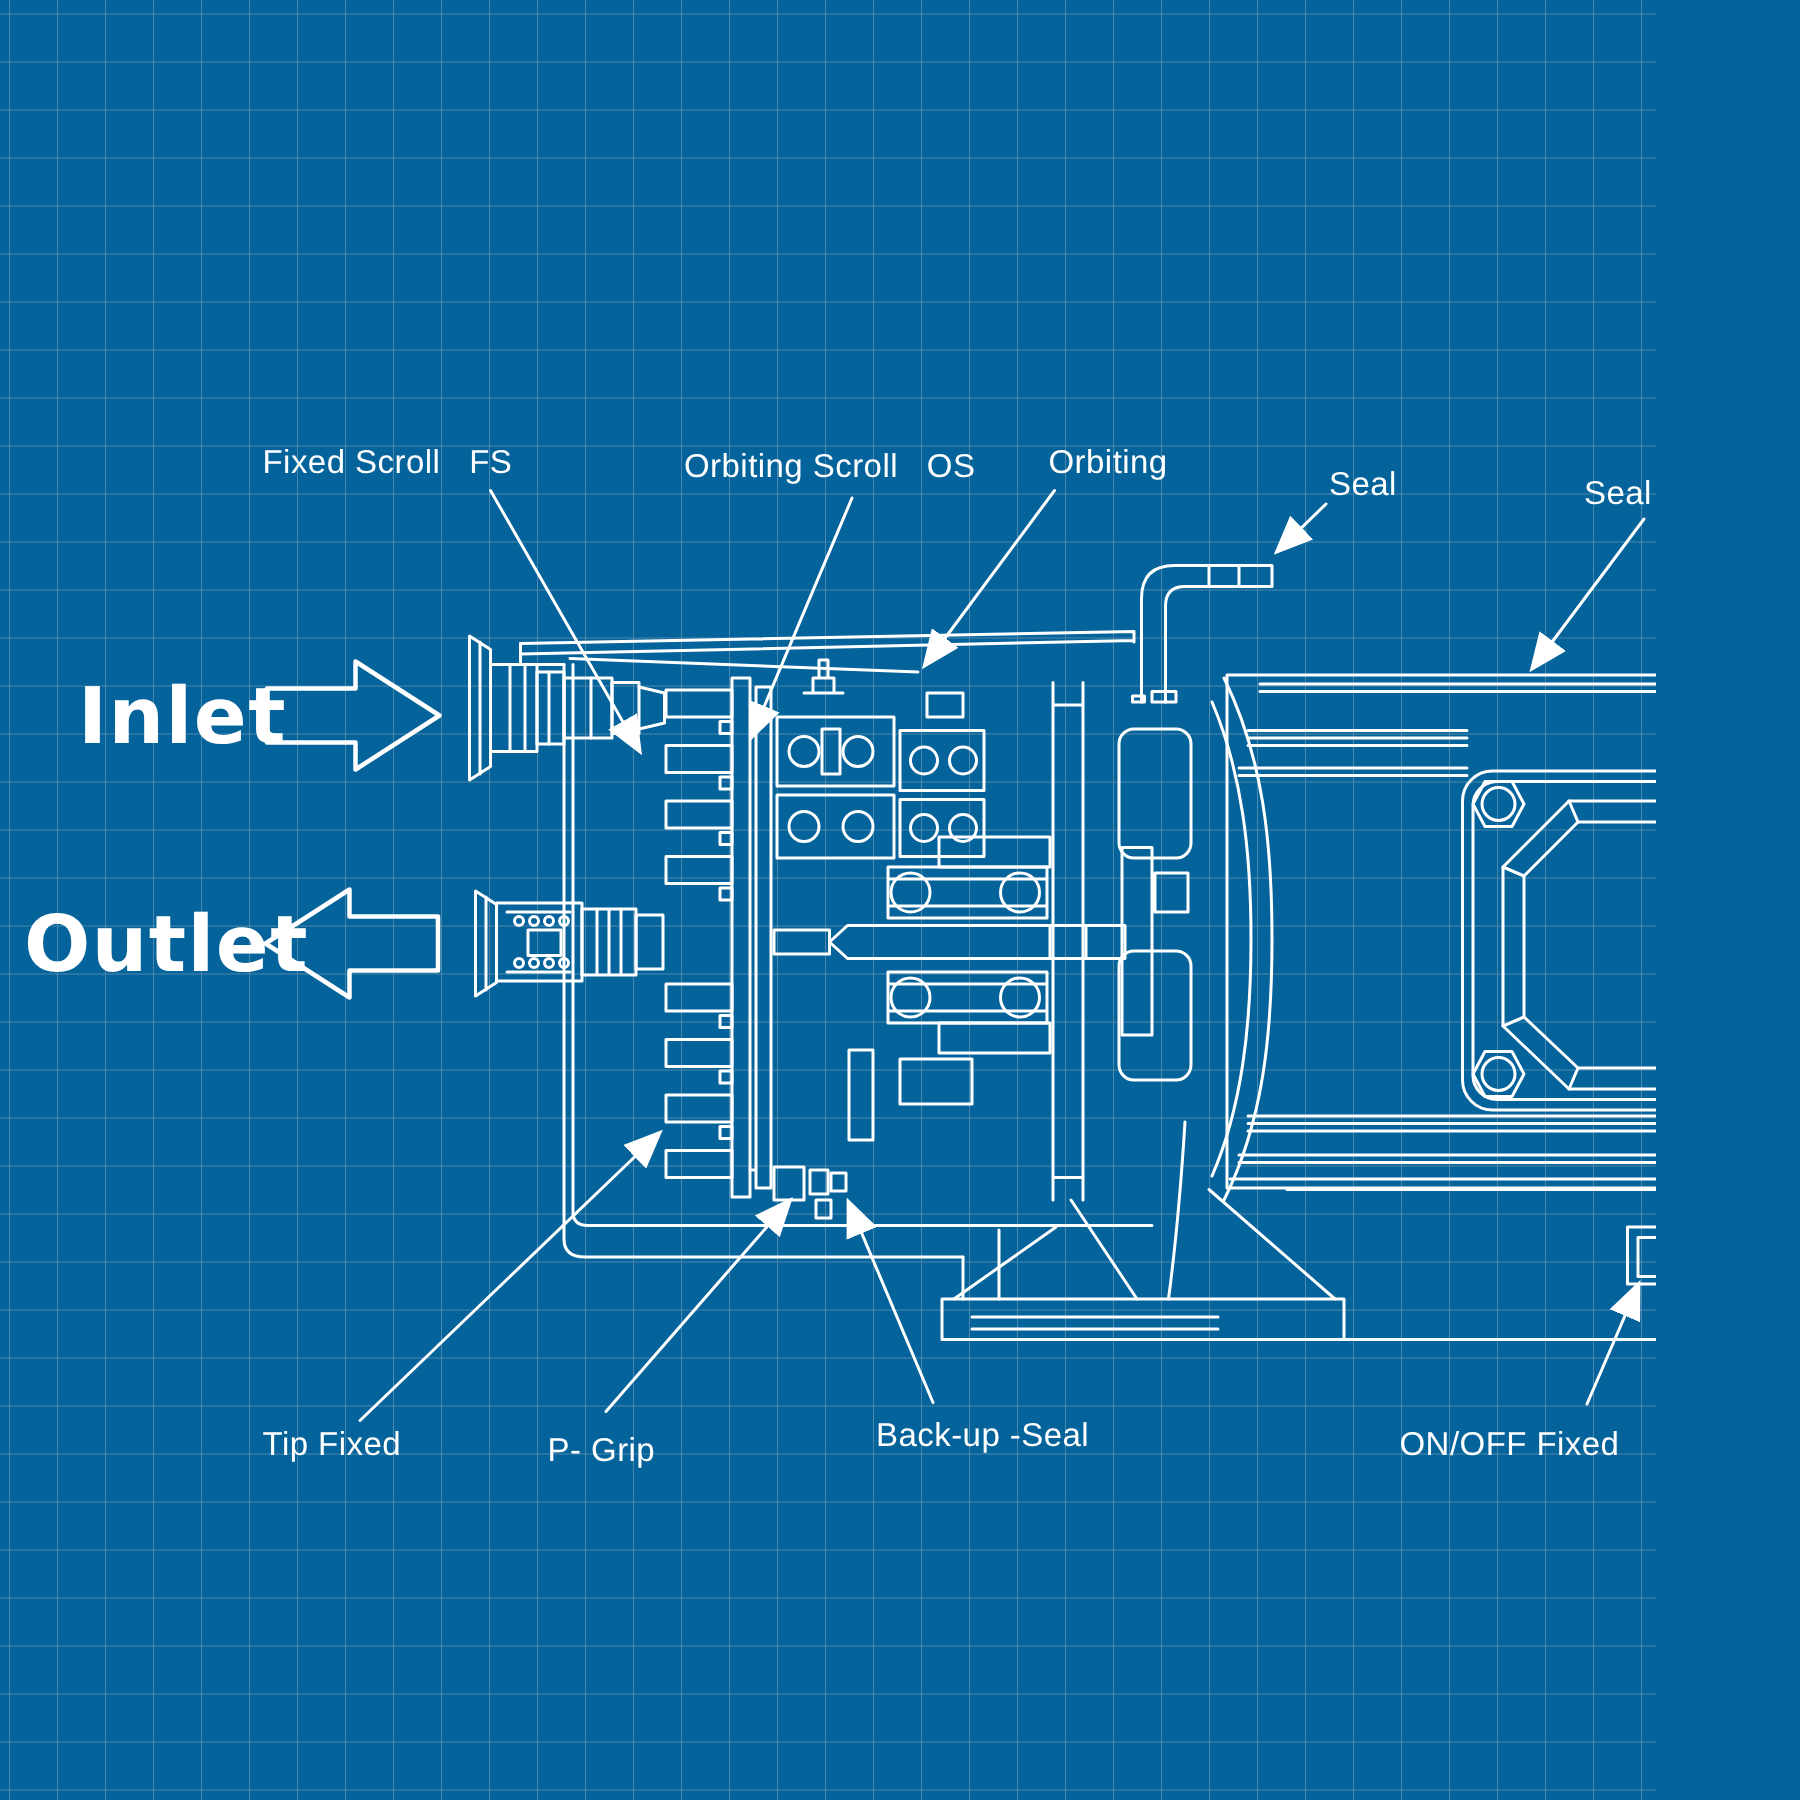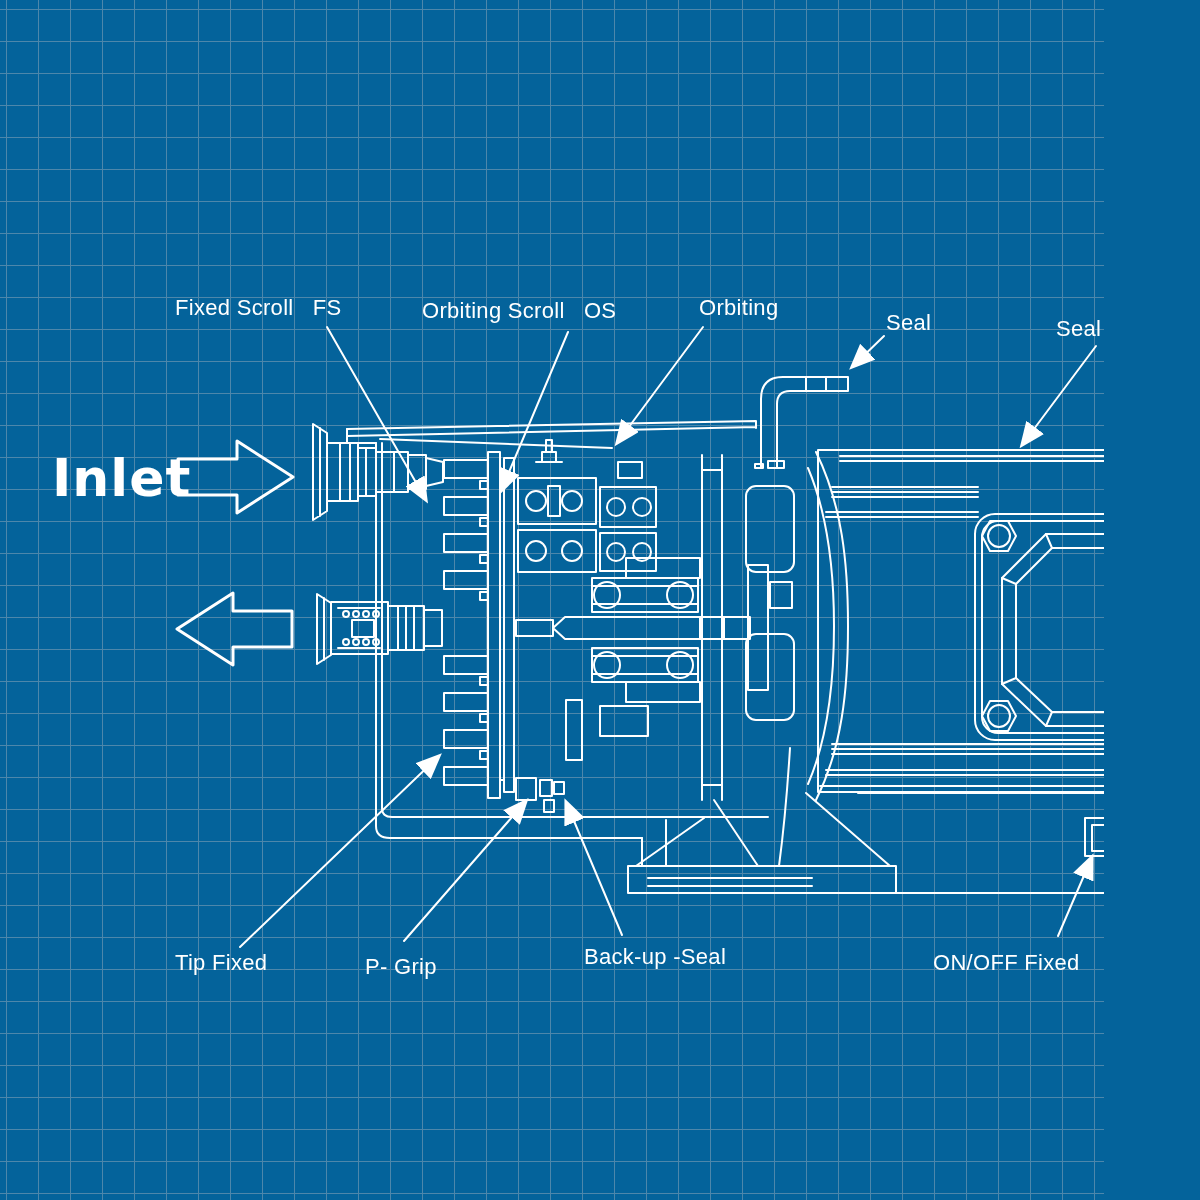--- a/index.html
+++ b/index.html
@@ -209,24 +209,25 @@
       </g>
 
       <g stroke-width="3">
         <path d="M178,459 H237 V441 L293,477 L237,513 V495 H178 Z"></path>
         <path d="M292,611 H233 V593 L177,629 L233,665 V647 H292 Z"></path>
       </g>
     </g>
   </svg>
 
   <div class="callout" style="left:175px;top:296px">Fixed Scroll   FS</div>
-  <div class="callout" style="left:422px;top:299px">Orbiting Scroll   OS</div>
+  <div class="callout" style="left:456px;top:299px">Orbiting Scroll   OS</div>
   <div class="callout" style="left:699px;top:296px">Orbiting</div>
   <div class="callout" style="left:886px;top:311px">Seal</div>
   <div class="callout" style="left:1056px;top:317px">Seal</div>
   <div class="callout" style="left:175px;top:951px">Tip Fixed</div>
   <div class="callout" style="left:365px;top:955px">P- Grip</div>
   <div class="callout" style="left:584px;top:945px">Back-up -Seal</div>
   <div class="callout" style="left:933px;top:951px">ON/OFF Fixed</div>
 
   <div class="flow-label" style="left:52px;top:448px">Inlet</div>
+  <div class="flow-label" style="left:16px;top:600px">Outlet</div>
 
 </div>
 
 </body></html>

